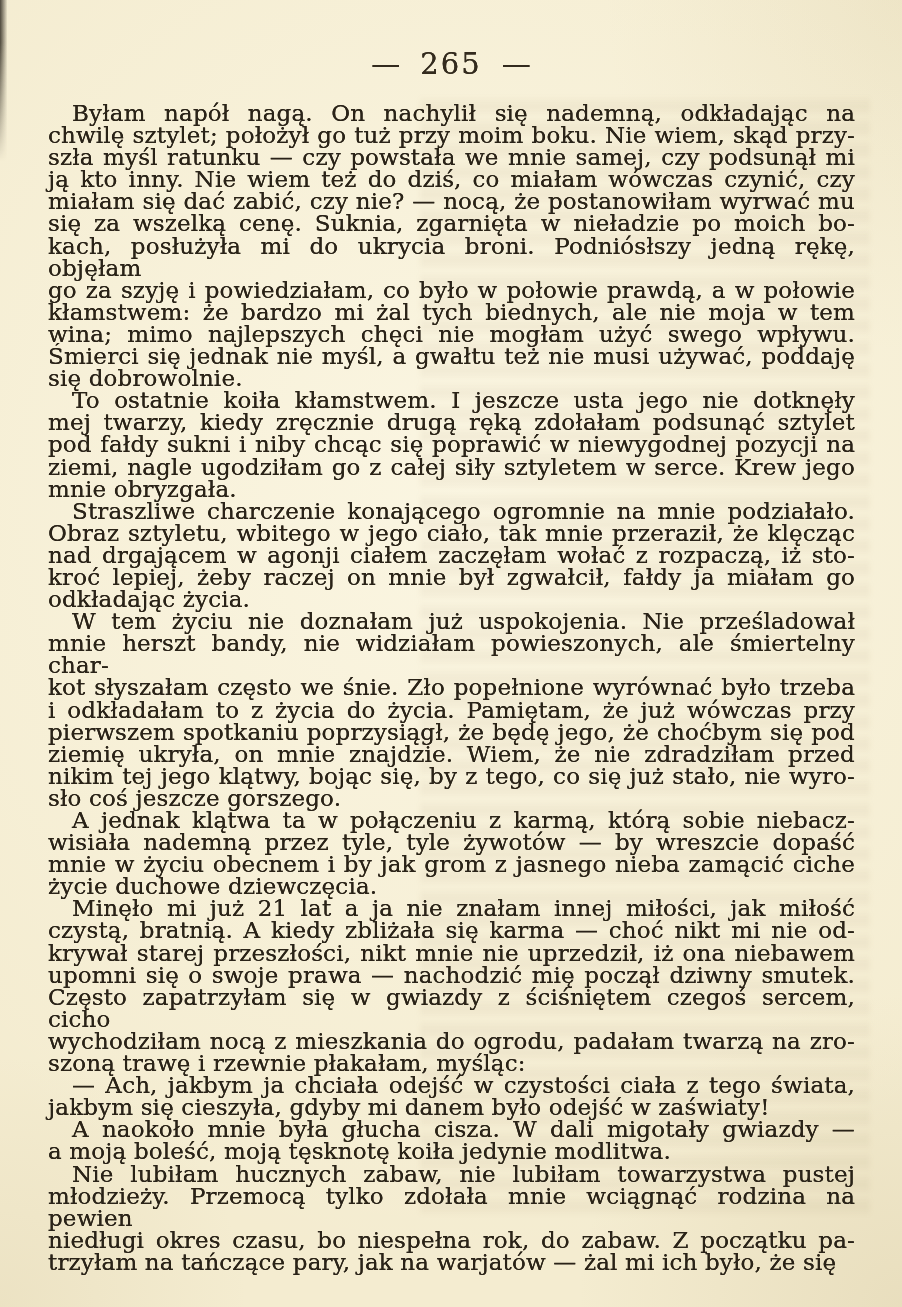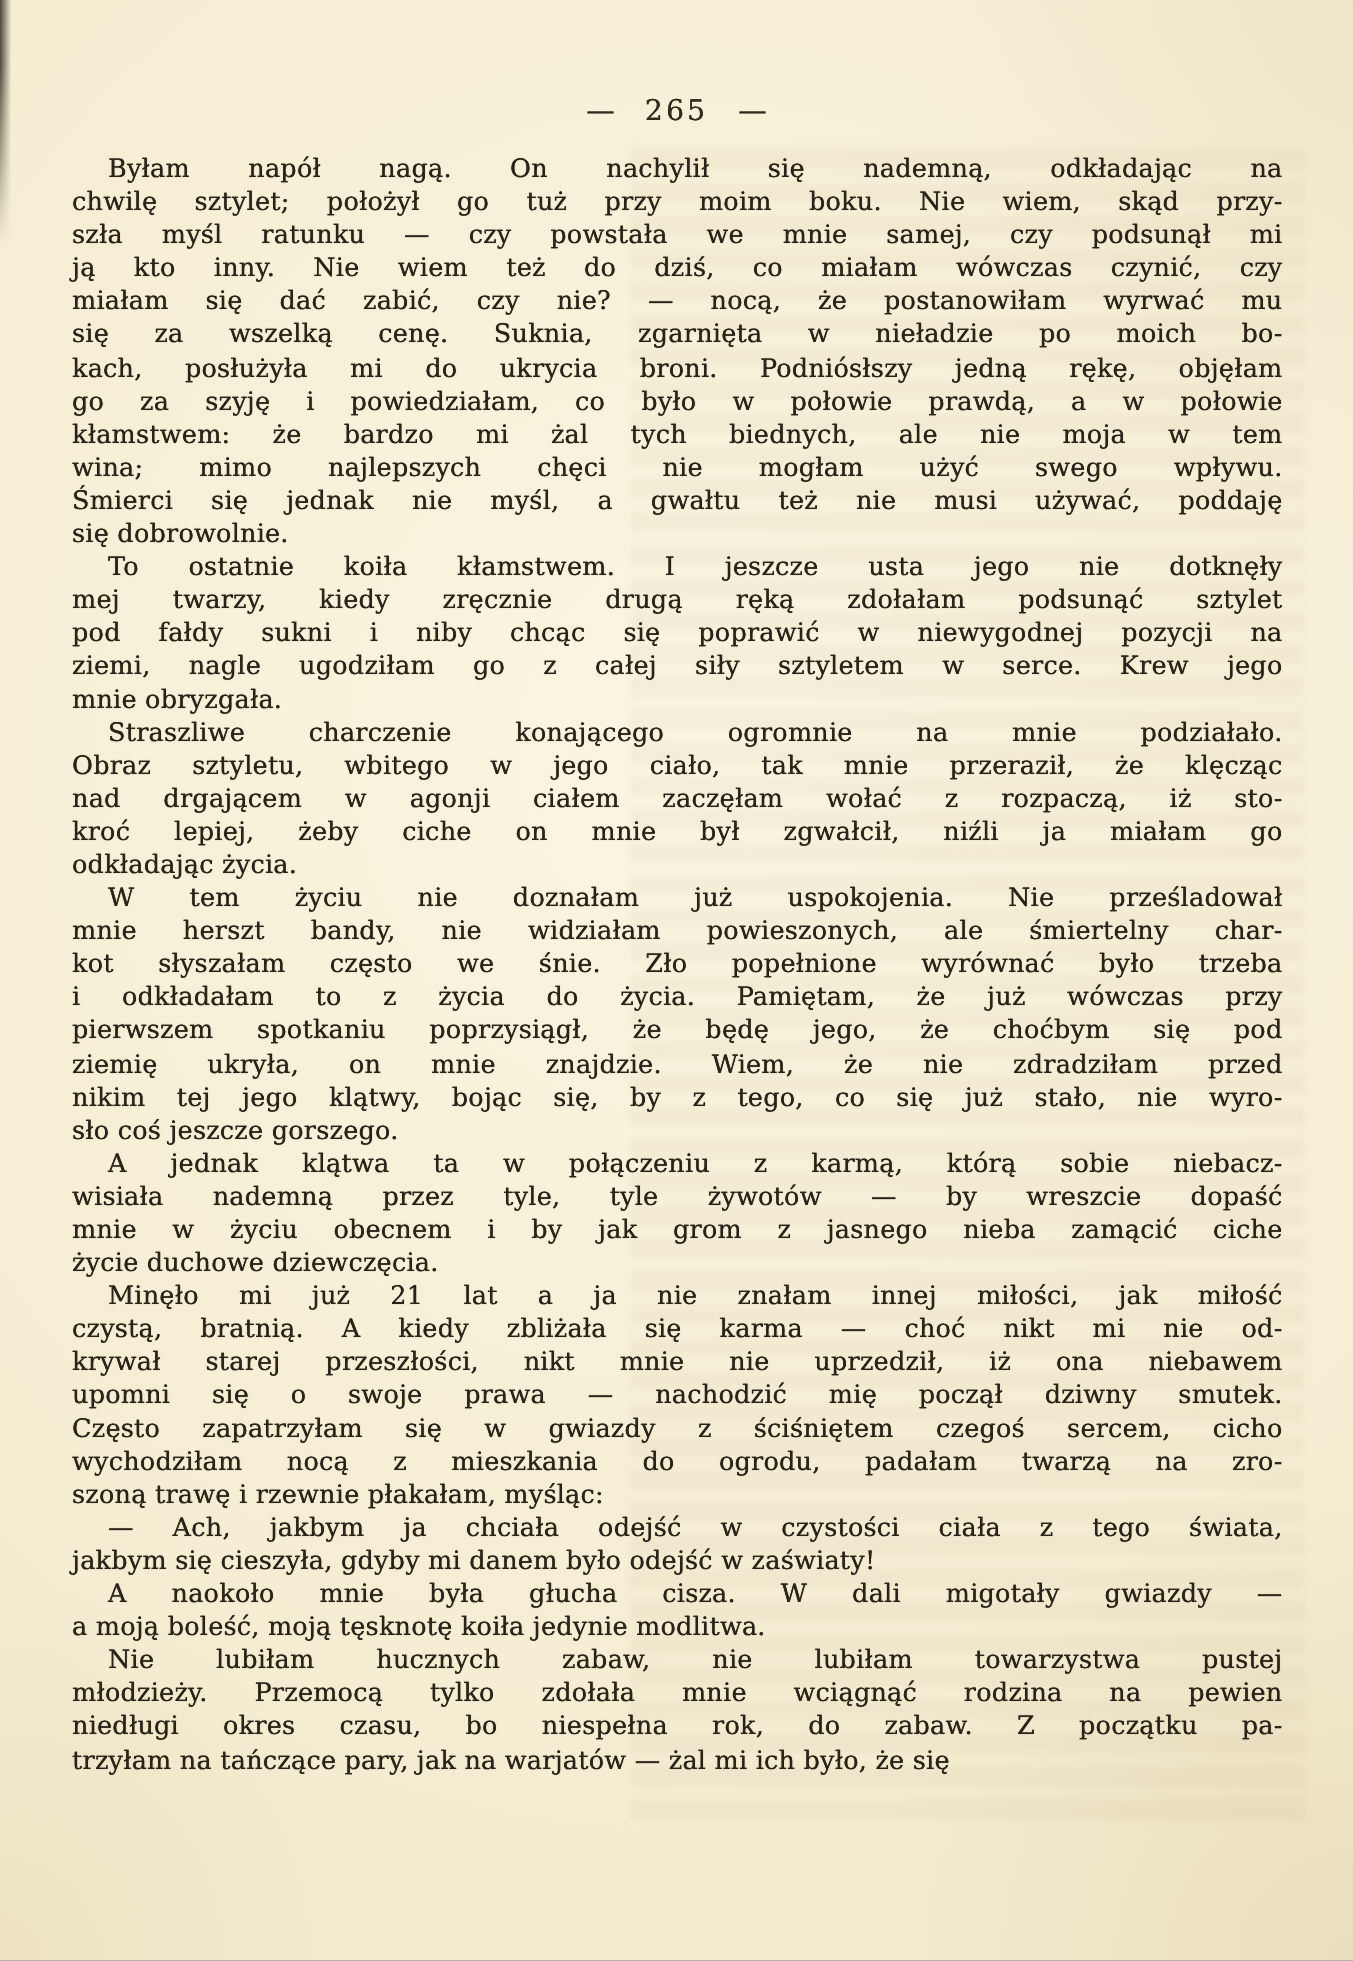--- a/index.html
+++ b/index.html
@@ -39,31 +39,30 @@
       rgba(128,106,58,0) 20px,
       rgba(128,106,58,0) 22px);
     filter: blur(2.5px);
     pointer-events: none;
   }
   .header {
     position: absolute;
     top: 47px; left: 0;
     width: 100%;
     text-align: center;
-    font-size: 19px;
+    font-size: 29px;
     color: #332b1e;
     text-shadow: 0 0 0.4px currentColor;
-    margin-top: 16px;
   }
   .header .pgnum { margin: 0 20px; letter-spacing: 2px; }
   .text-block {
     position: absolute;
     left: 48px; top: 102px;
     width: 807px;
-    font-size: 17px;
+    font-size: 23px;
     line-height: 22.1px;
     letter-spacing: 0.15px;
     text-shadow: 0 0 0.45px currentColor;
   }
   .para { margin: 0; }
   .line {
     text-align: justify;
     text-align-last: justify;
     white-space: normal;
   }
@@ -100,21 +99,21 @@
         <div class="line first">To ostatnie koiła kłamstwem.  I jeszcze usta jego nie dotknęły</div>
         <div class="line">mej twarzy, kiedy zręcznie drugą ręką zdołałam podsunąć sztylet</div>
         <div class="line">pod fałdy sukni i niby chcąc się poprawić w niewygodnej pozycji na</div>
         <div class="line">ziemi, nagle ugodziłam go z całej siły sztyletem w serce. Krew jego</div>
         <div class="line last">mnie obryzgała.</div>
       </div>
       <div class="para">
         <div class="line first">Straszliwe charczenie konającego ogromnie na mnie podziałało.</div>
         <div class="line">Obraz sztyletu, wbitego w jego ciało, tak mnie przeraził, że klęcząc</div>
         <div class="line">nad drgającem w agonji ciałem zaczęłam wołać z rozpaczą, iż sto-</div>
-        <div class="line">kroć lepiej, żeby ciche on mnie był zgwałcił, niźli ja  miałam  go</div>
+        <div class="line">kroć lepiej, żeby raczej on mnie był zgwałcił, fałdy ja  miałam  go</div>
         <div class="line last">odkładając życia.</div>
       </div>
       <div class="para">
         <div class="line first">W tem życiu nie doznałam już uspokojenia.  Nie prześladował</div>
         <div class="line">mnie herszt bandy, nie widziałam powieszonych, ale śmiertelny char-</div>
         <div class="line">kot słyszałam często we śnie. Zło popełnione wyrównać było trzeba</div>
         <div class="line">i odkładałam to z życia do życia.  Pamiętam, że już wówczas przy</div>
         <div class="line">pierwszem spotkaniu poprzysiągł, że będę jego, że choćbym się pod</div>
         <div class="line">ziemię ukryła, on mnie znajdzie. Wiem, że nie zdradziłam  przed</div>
         <div class="line">nikim tej jego klątwy, bojąc się, by z tego, co się już stało, nie wyro-</div>

